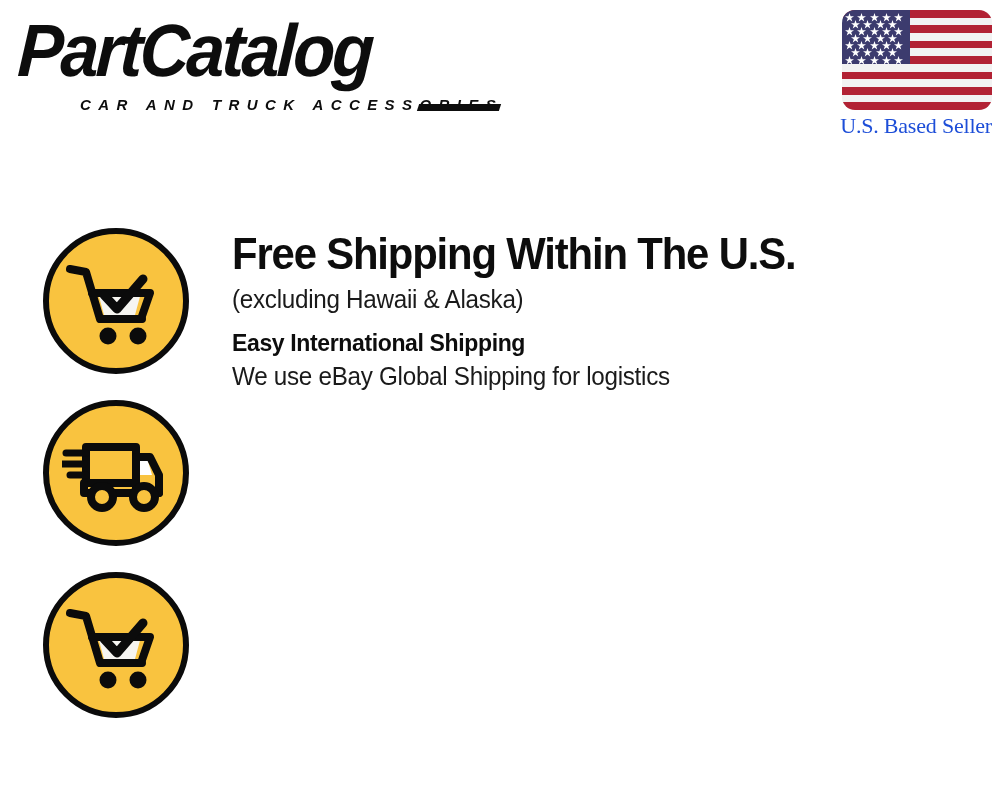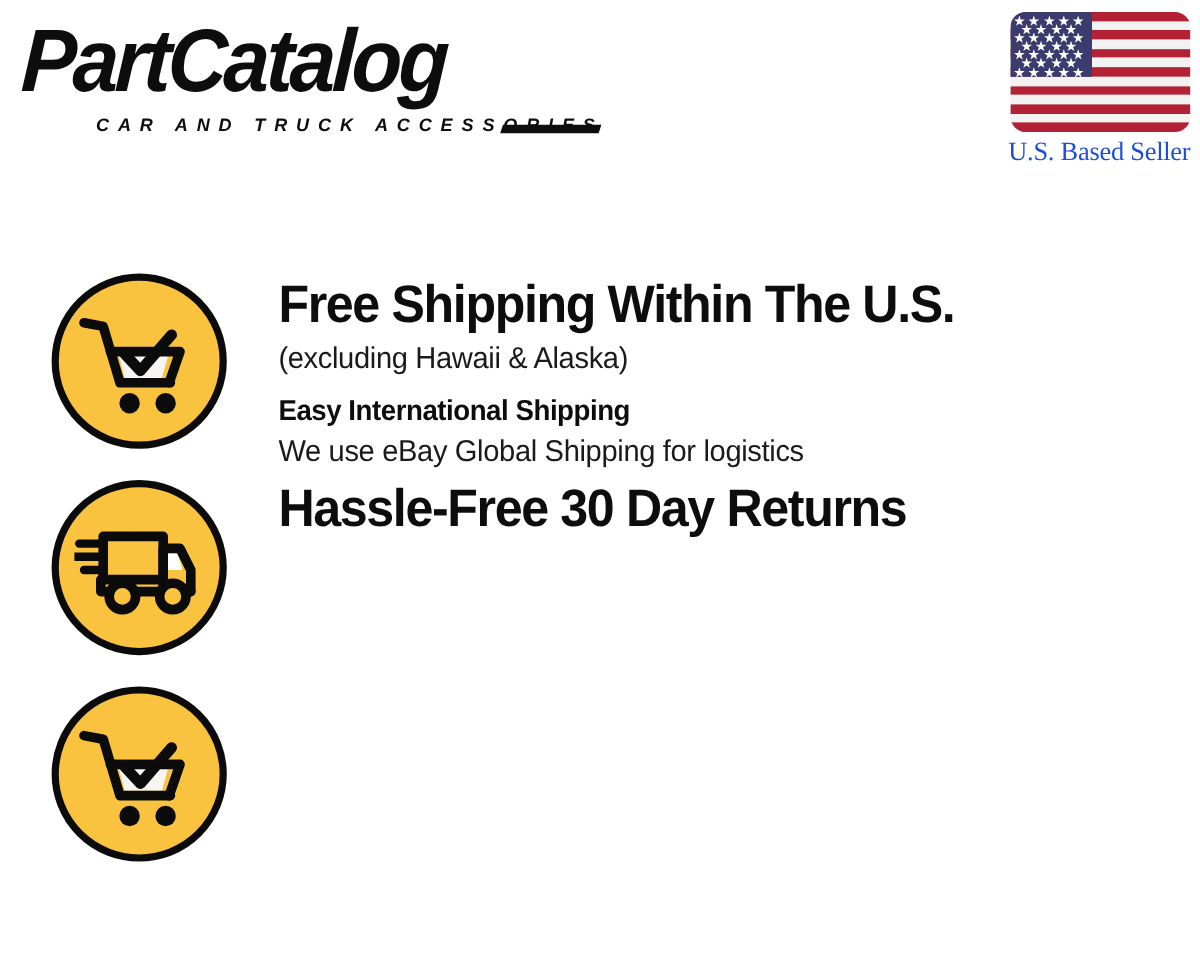--- a/index.html
+++ b/index.html
@@ -447,23 +447,20 @@
 
             <line x1="4" y1="22" x2="24" y2="22" stroke="#0b0b0b" stroke-width="7" stroke-linecap="round"></line>
             <line x1="0" y1="33" x2="22" y2="33" stroke="#0b0b0b" stroke-width="7" stroke-linecap="round"></line>
             <line x1="8" y1="44" x2="24" y2="44" stroke="#0b0b0b" stroke-width="7" stroke-linecap="round"></line>
 
             <circle cx="40" cy="66" r="11" fill="#F9C33F" stroke="#0b0b0b" stroke-width="8"></circle>
             <circle cx="82" cy="66" r="11" fill="#F9C33F" stroke="#0b0b0b" stroke-width="8"></circle>
           </svg>
         </div>
       </div>
-      <div class="feature-text">
-        <div class="feature-heading">Hassle-Free 30 Day Returns</div>
-      </div>
     </div>
 
     <div class="feature-row row-sameday">
       <div class="feature-icon-wrap">
         <div class="icon-circle">
           <svg width="104" height="92" viewBox="0 0 104 92" aria-hidden="true">
             <path d="M33 34 L78 34 L71 60 L40 60 Z" fill="#F6F5F1"></path>
             <path d="M6 14 L22 17 L36 64 L78 64" fill="none" stroke="#0b0b0b" stroke-width="8" stroke-linecap="round" stroke-linejoin="round"></path>
             <path d="M28 38 L86 38 L77 64" fill="none" stroke="#0b0b0b" stroke-width="8" stroke-linecap="round" stroke-linejoin="round"></path>
             <path d="M40 40 L53 54 L79 24" fill="none" stroke="#0b0b0b" stroke-width="9" stroke-linecap="round" stroke-linejoin="round"></path>

